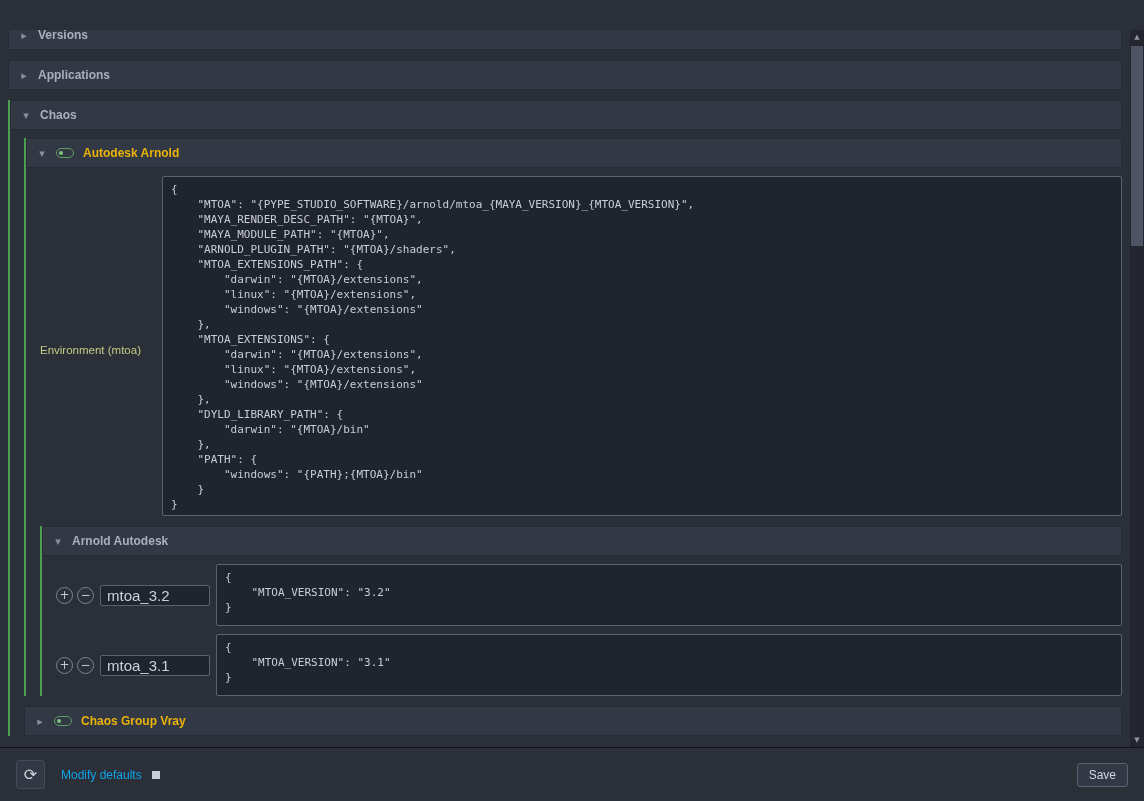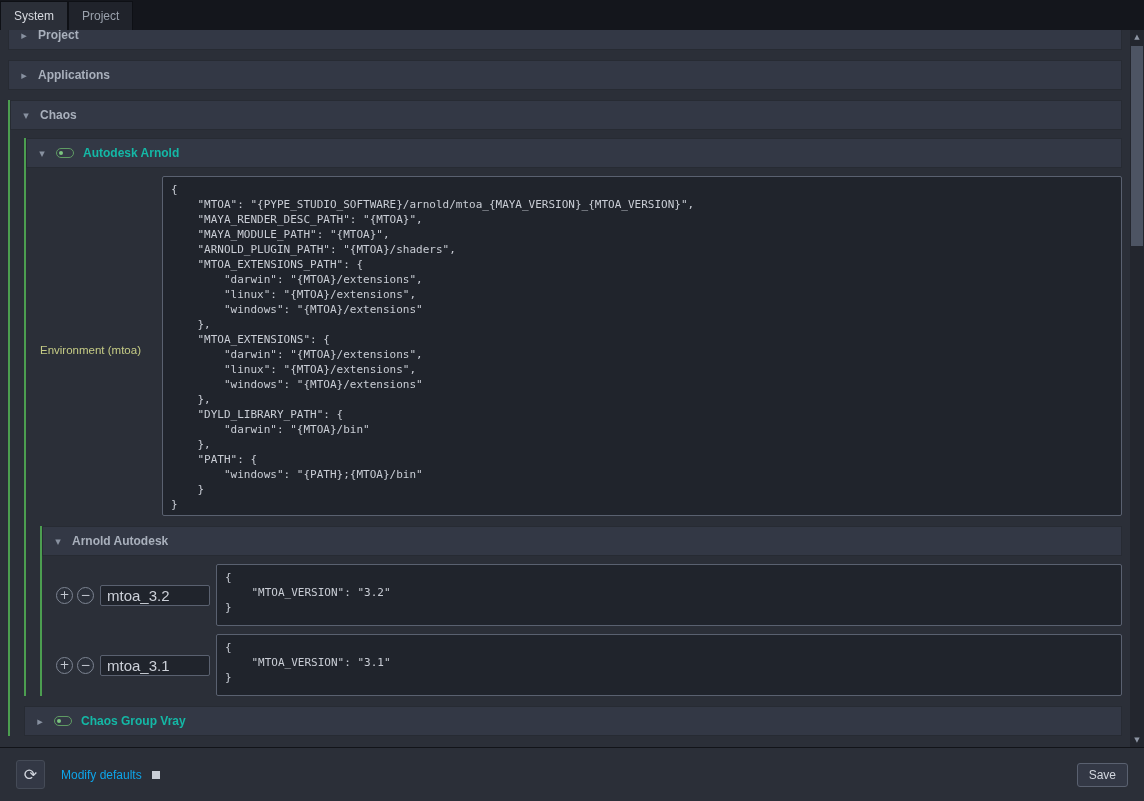--- a/index.html
+++ b/index.html
@@ -19,21 +19,21 @@
   .hdr { height:30px; background:#333845; border:1px solid #272b33; display:flex; align-items:center; gap:9px; padding:0 10px; font-size:12px; font-weight:bold; color:#a9b0bc; cursor:pointer; }
   .hdr-label { white-space:nowrap; }
   .arrow { font-family:"DejaVu Sans", sans-serif; font-size:11px; color:#8891a0; width:10px; display:inline-block; text-align:center; }
   .mt10 { margin-top:10px; }
   .mt8  { margin-top:8px; }
   .cut-top { margin-top:-10px; }
 
   .group-wrap { border-left:2px solid #4c9e50; }
   .group-body { padding-left:14px; }
 
-  .ghdr .hdr-label { color:#14b8a6; }
+  .ghdr .hdr-label { color:#eab308; }
 
   .toggle { width:18px; height:10px; border:1px solid #5f9b63; border-radius:5px; position:relative; display:inline-block; flex:0 0 auto; }
   .toggle::after { content:""; position:absolute; left:2px; top:2px; width:4px; height:4px; border-radius:50%; background:#7bc47f; }
 
   .env-row { display:flex; align-items:center; }
   .field-label { width:122px; flex:0 0 auto; padding-top:7px; font-size:11.5px; color:#c6cc86; }
 
   .codebox { background:#20242c; border:1px solid #5a6170; border-radius:2px; color:#c9cdd5;
              font-family:"DejaVu Sans Mono", monospace; font-size:11px; line-height:15px;
              padding:5px 8px; white-space:pre; overflow:hidden; }
@@ -65,30 +65,26 @@
   .modify-label { margin-left:16px; font-size:12px; color:#0ea5e9; }
   .modify-check { width:8px; height:8px; background:#c9ced6; display:inline-block; margin-left:10px; cursor:pointer; }
   .save-btn { margin-left:auto; padding:4px 11px; background:#333845; border:1px solid #5a6170; border-radius:3px;
               color:#d2d6de; font-size:12px; cursor:pointer; font-family:"Liberation Sans", sans-serif;text-align:center; }
 </style>
 </head>
 <body>
 
 <div class="app">
 
-  <div class="tabbar">
-    <div class="tab active">System</div>
-    <div class="tab">Project</div>
-  </div>
 
   <div class="content">
 
     <div class="hdr cut-top">
       <span class="arrow">▸</span>
-      <span class="hdr-label">Project</span>
+      <span class="hdr-label">Versions</span>
     </div>
 
     <div class="hdr mt10">
       <span class="arrow">▸</span>
       <span class="hdr-label">Applications</span>
     </div>
 
     <div class="group-wrap mt10">
       <div class="hdr">
         <span class="arrow">▾</span>

